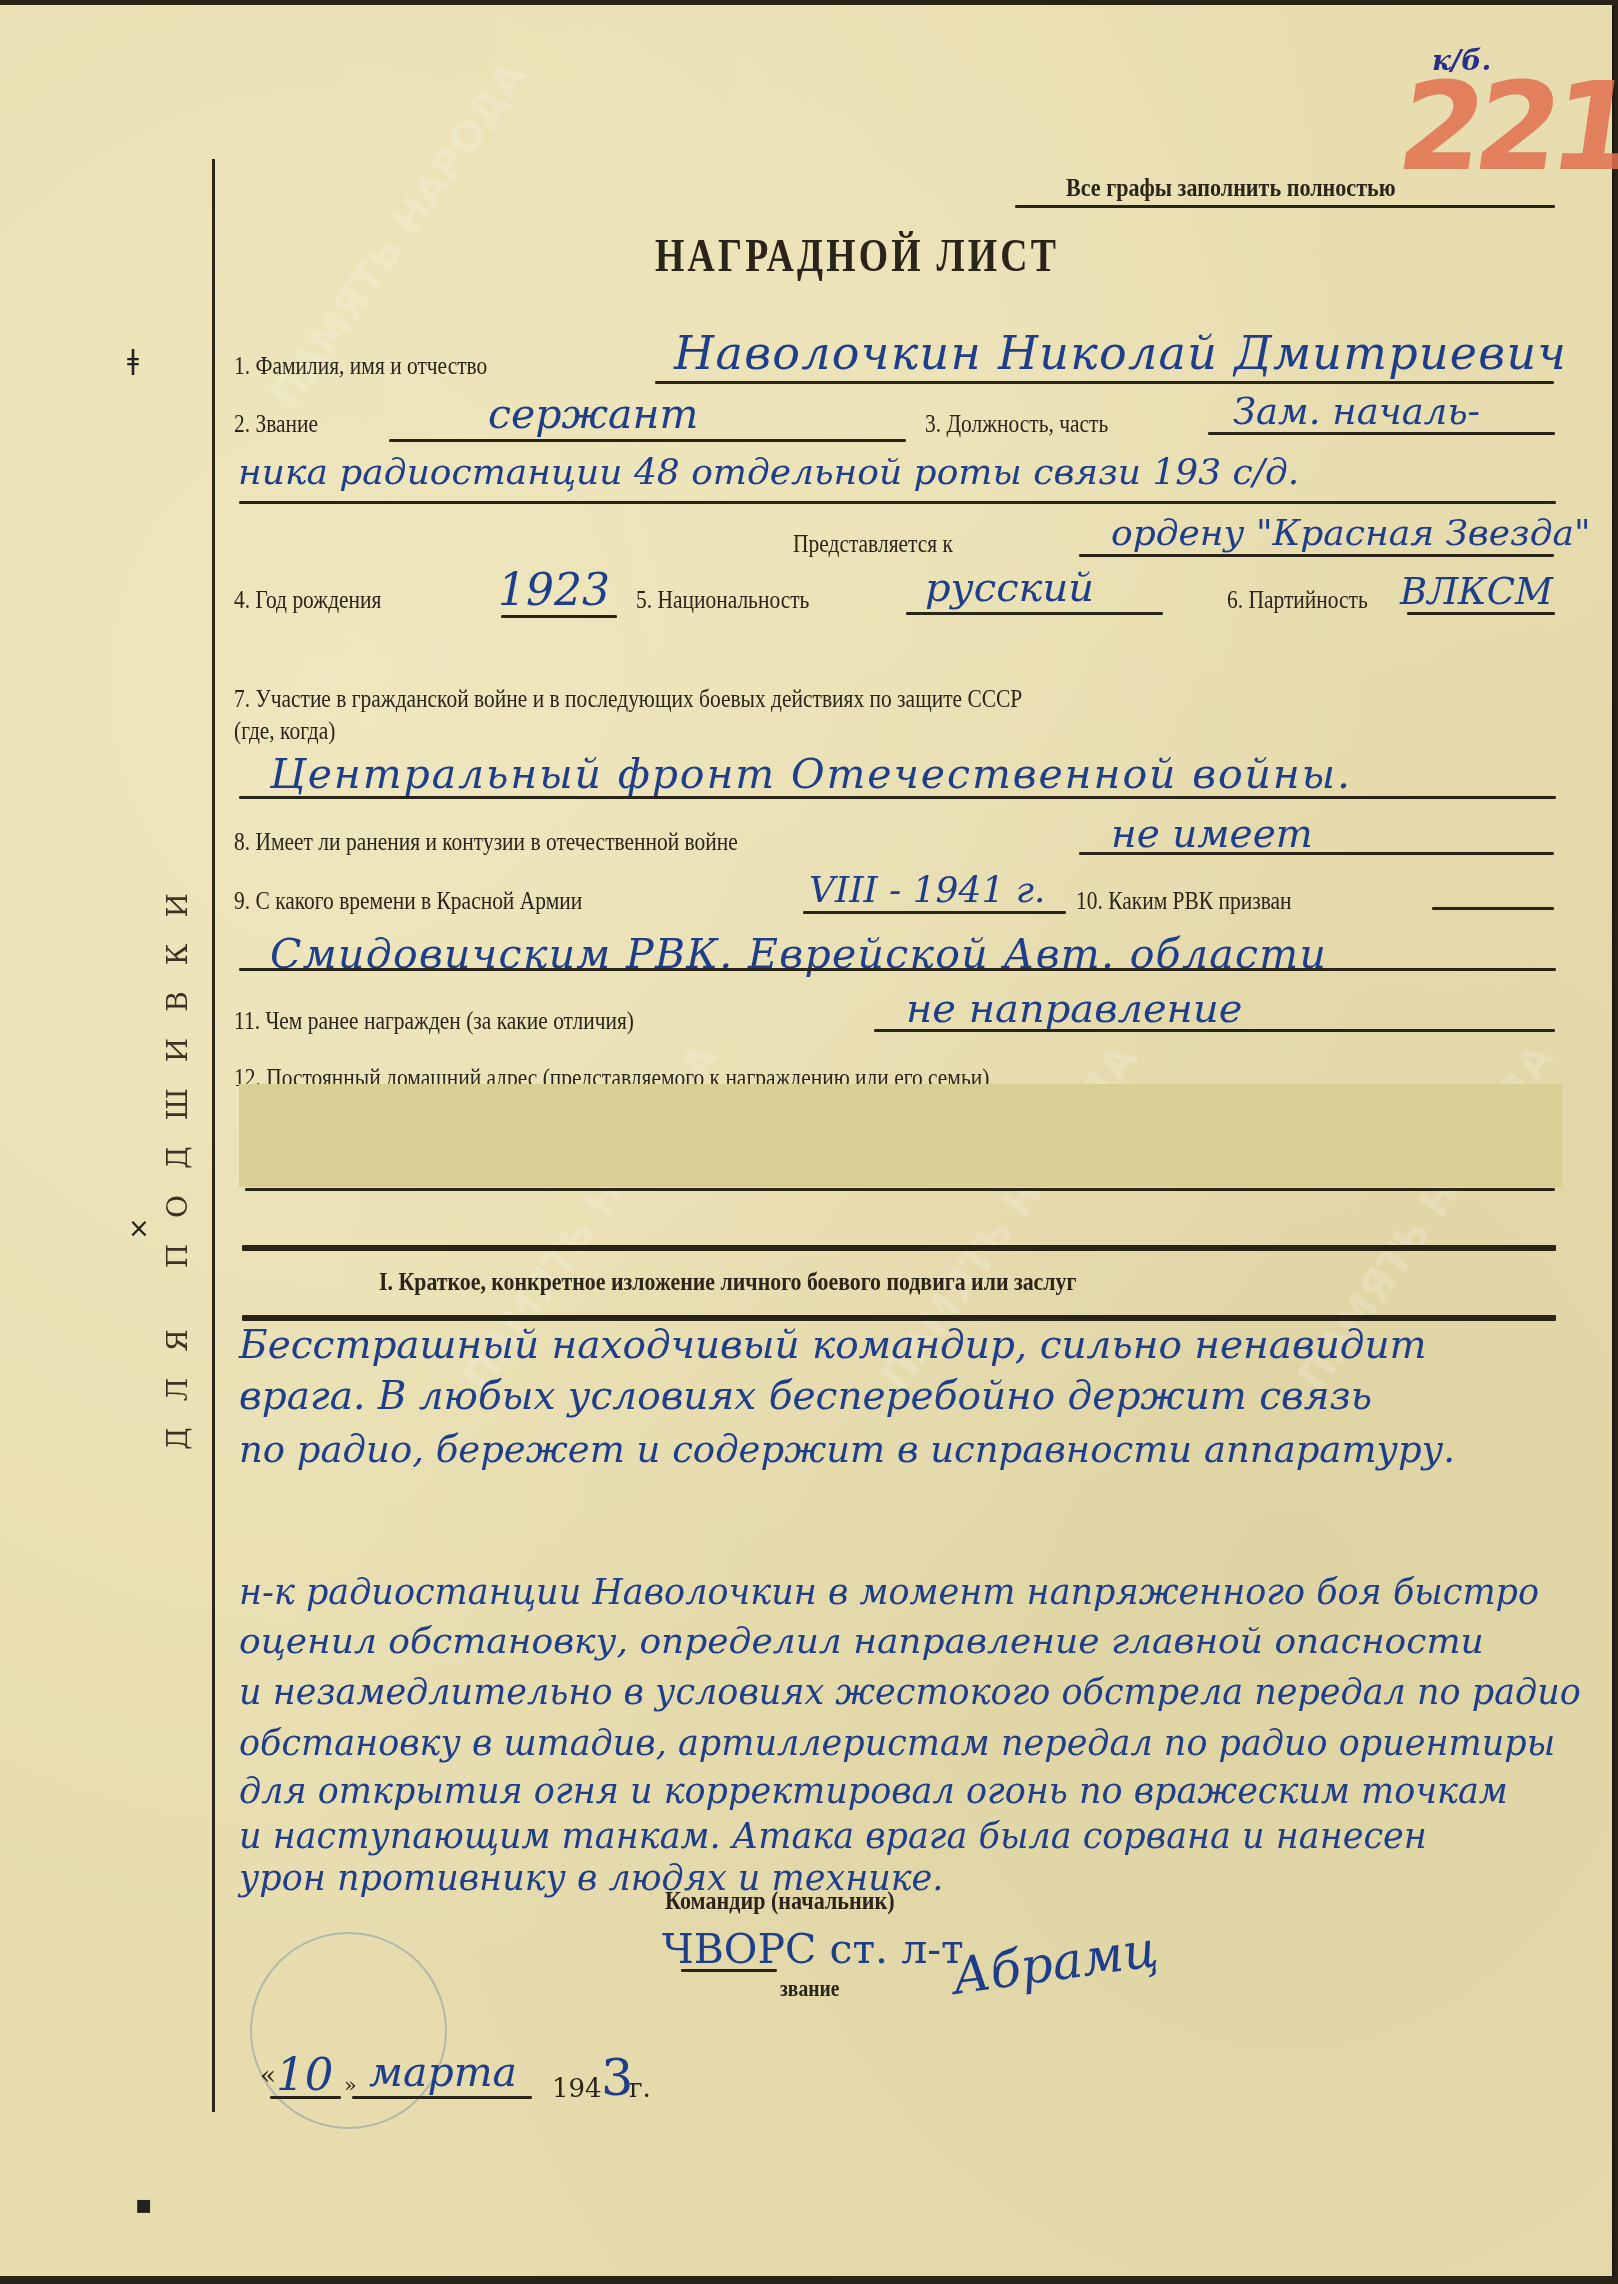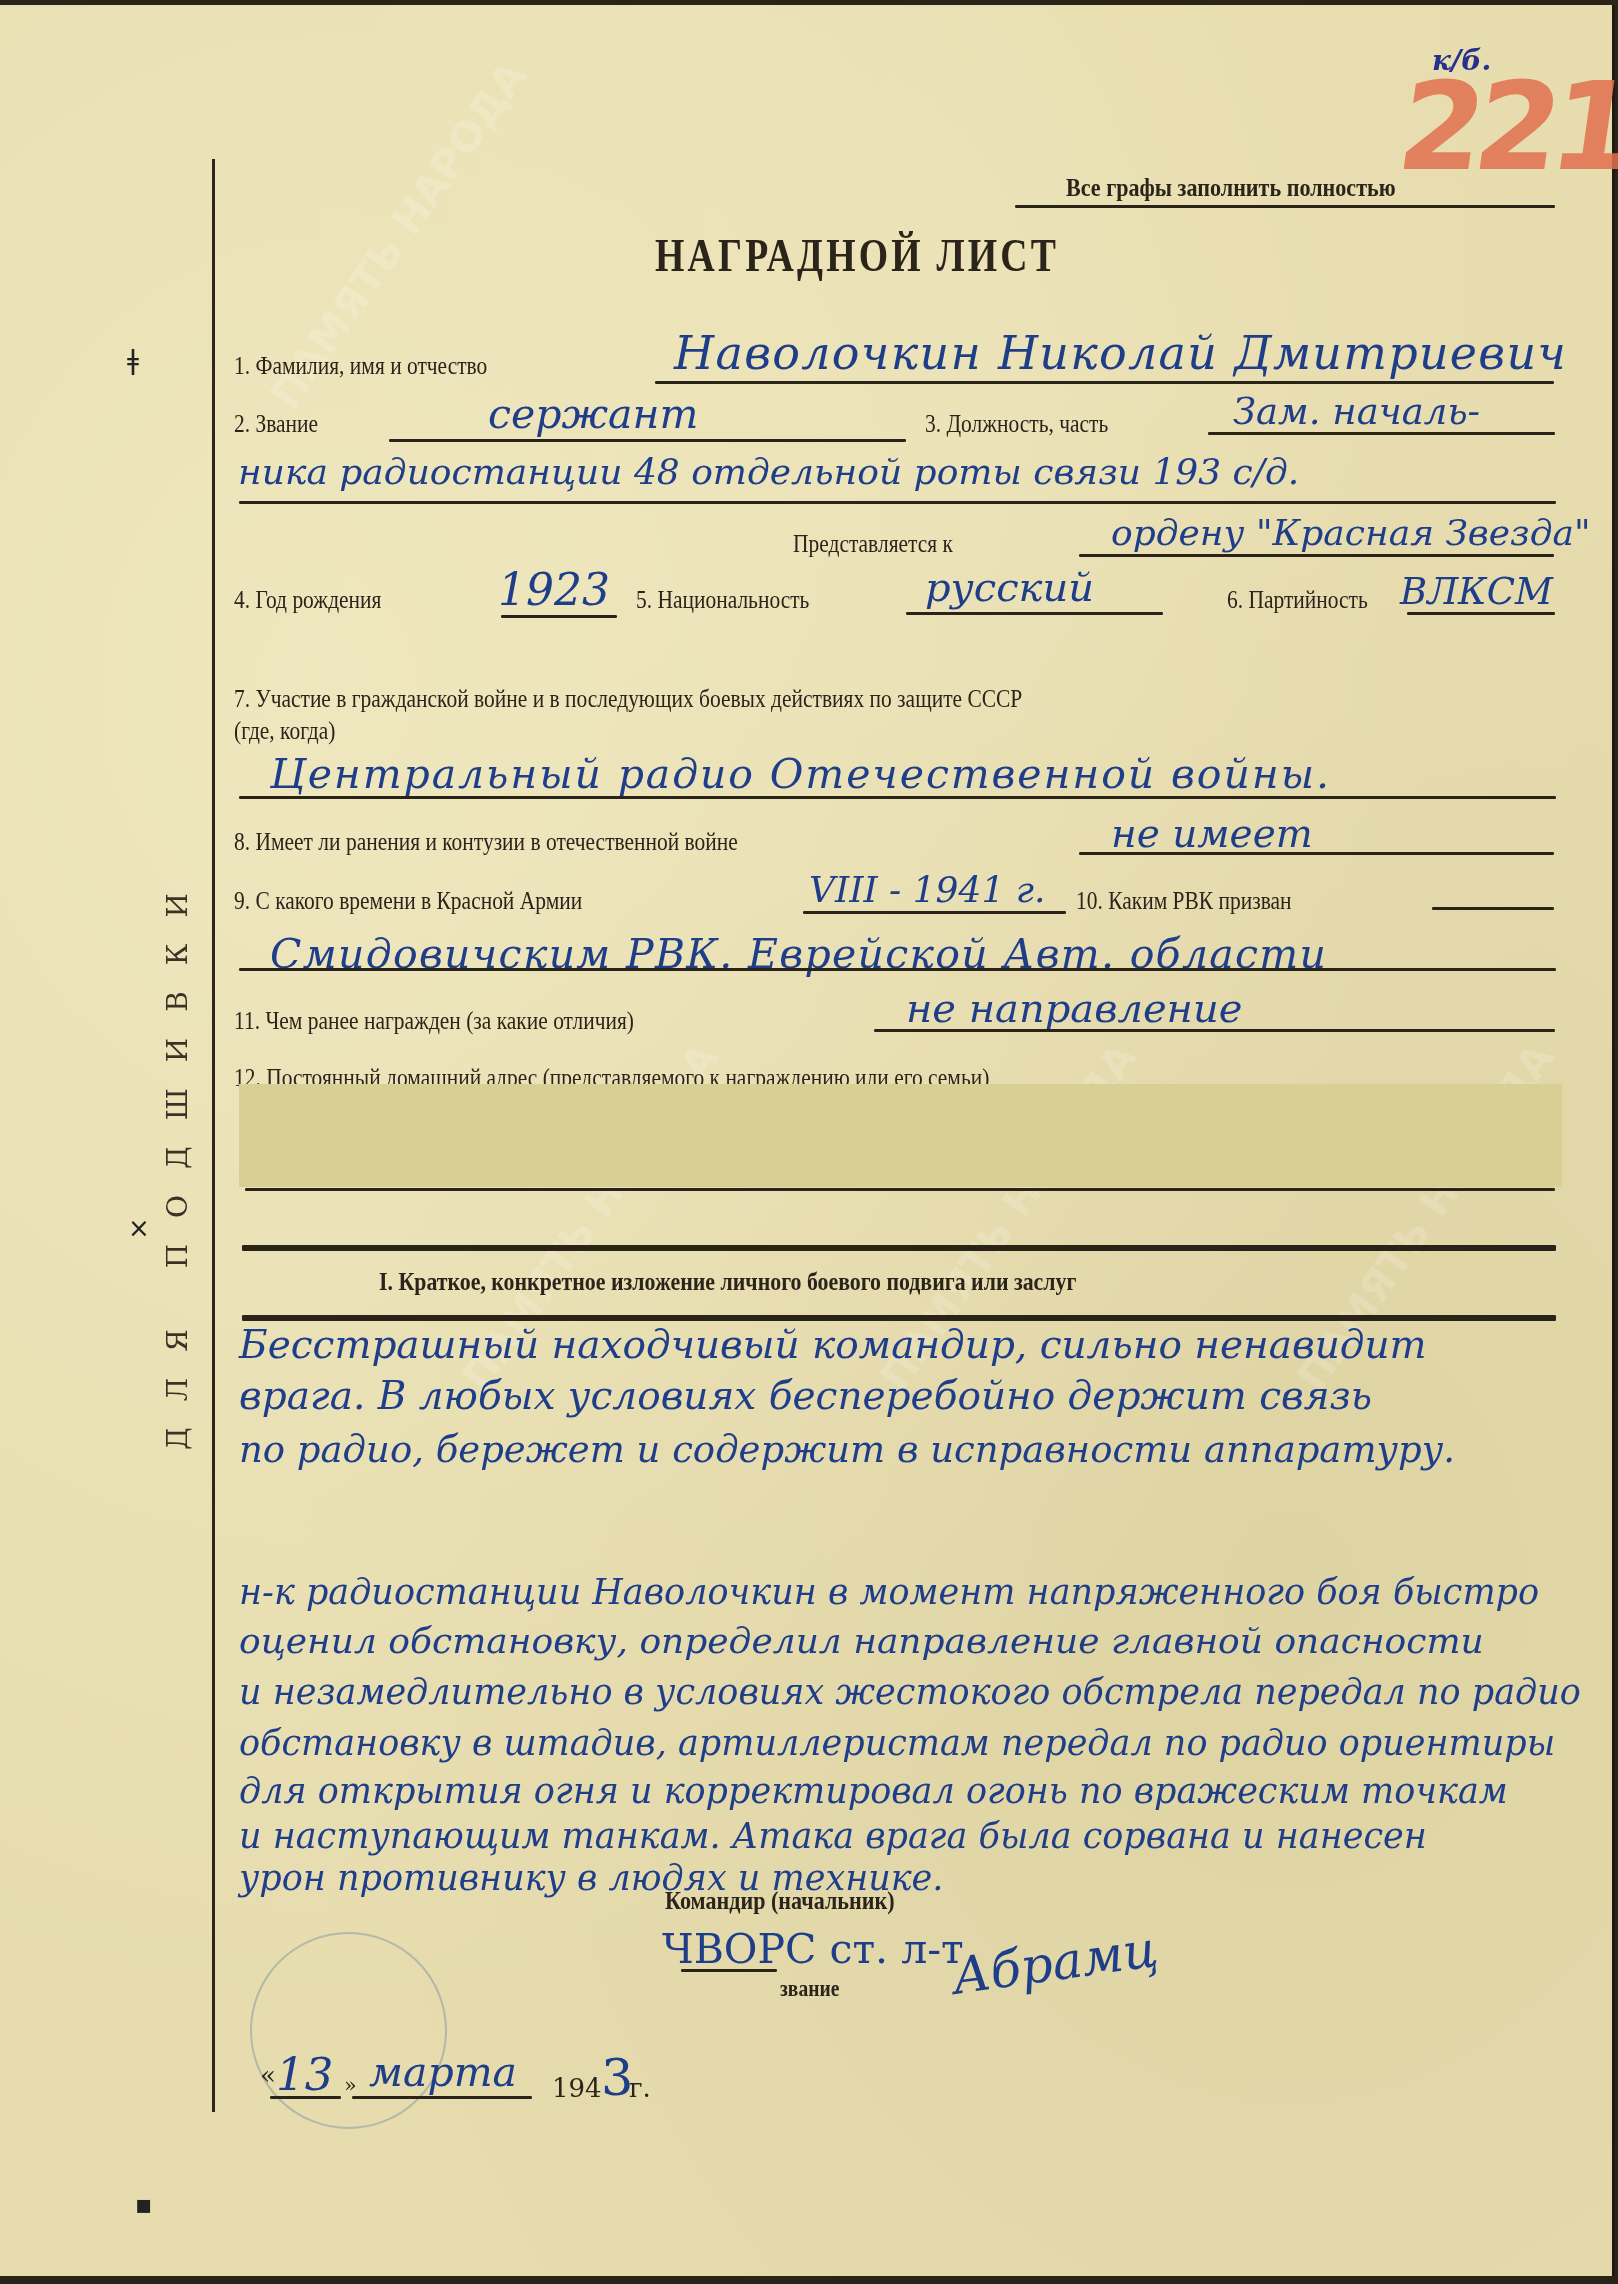--- a/index.html
+++ b/index.html
@@ -80,21 +80,21 @@
   <div class="rule" style="left:501px;top:610px;width:116px;"></div>
   <div class="print-cond" style="left:636px;top:581px;font-size:24.4px;transform:scaleX(0.88);">5. Национальность</div>
   <div class="hand" style="left:925px;top:559px;font-size:40px;">русский</div>
   <div class="rule" style="left:906px;top:607px;width:257px;"></div>
   <div class="print-cond" style="left:1227px;top:581px;font-size:24.4px;transform:scaleX(0.88);">6. Партийность</div>
   <div class="hand" style="left:1400px;top:565px;font-size:37px;">ВЛКСМ</div>
   <div class="rule" style="left:1407px;top:607px;width:148px;"></div>
 
   <div class="print-cond" style="left:234px;top:680px;font-size:24.4px;transform:scaleX(0.88);">7. Участие в гражданской войне и в последующих  боевых  действиях по  защите СССР</div>
   <div class="print-cond" style="left:234px;top:712px;font-size:24.4px;transform:scaleX(0.88);">(где, когда)</div>
-  <div class="hand" style="left:270px;top:745px;font-size:41px;letter-spacing:1.9px;">Центральный радио  Отечественной войны.</div>
+  <div class="hand" style="left:270px;top:745px;font-size:41px;letter-spacing:1.9px;">Центральный фронт  Отечественной войны.</div>
   <div class="rule" style="left:239px;top:791px;width:1317px;"></div>
 
   <div class="print-cond" style="left:234px;top:823px;font-size:24.4px;transform:scaleX(0.88);">8. Имеет ли ранения и контузии в отечественной войне</div>
   <div class="hand" style="left:1111px;top:806px;font-size:39px;">не имеет</div>
   <div class="rule" style="left:1079px;top:847px;width:475px;"></div>
 
   <div class="print-cond" style="left:234px;top:882px;font-size:24.4px;transform:scaleX(0.88);">9. С какого времени в Красной Армии</div>
   <div class="hand" style="left:809px;top:864px;font-size:36px;">VIII - 1941 г.</div>
   <div class="rule" style="left:803px;top:906px;width:263px;"></div>
   <div class="print-cond" style="left:1076px;top:882px;font-size:24.4px;transform:scaleX(0.88);">10. Каким РВК призван</div>
@@ -127,21 +127,21 @@
 
   <div class="print-cond" style="left:665px;top:1881px;font-size:26px;font-weight:bold;transform:scaleX(0.85);">Командир (начальник)</div>
   <div class="hand" style="left:662px;top:1920px;font-size:41px;font-style:normal;">ЧВОРС ст. л-т</div>
   <div class="rule" style="left:681px;top:1964px;width:96px;height:2.6px;"></div>
   <div class="print-cond" style="left:780px;top:1971px;font-size:23px;font-weight:bold;transform:scaleX(0.85);">звание</div>
   <div class="hand" style="left:957px;top:1943px;font-size:50px;transform:rotate(-8deg);">Абрамц</div>
 
   <div class="stamp" style="left:250px;top:1927px;width:193px;height:193px;"></div>
 
   <div class="print" style="left:260px;top:2055px;font-size:26px;">«</div>
-  <div class="hand" style="left:276px;top:2043px;font-size:45px;">13</div>
+  <div class="hand" style="left:276px;top:2043px;font-size:45px;">10</div>
   <div class="print" style="left:344px;top:2068px;font-size:20.6px;">»</div>
   <div class="hand" style="left:369px;top:2043px;font-size:41px;">марта</div>
   <div class="rule" style="left:270px;top:2091px;width:71px;height:2.6px;"></div>
   <div class="rule" style="left:352px;top:2091px;width:180px;height:2.6px;"></div>
   <div class="print" style="left:552px;top:2068px;font-size:26px;">194</div>
   <div class="hand" style="left:601px;top:2043px;font-size:51px;font-style:normal;">3</div>
   <div class="print" style="left:629px;top:2068px;font-size:26px;">г.</div>
 
 </div>
 

